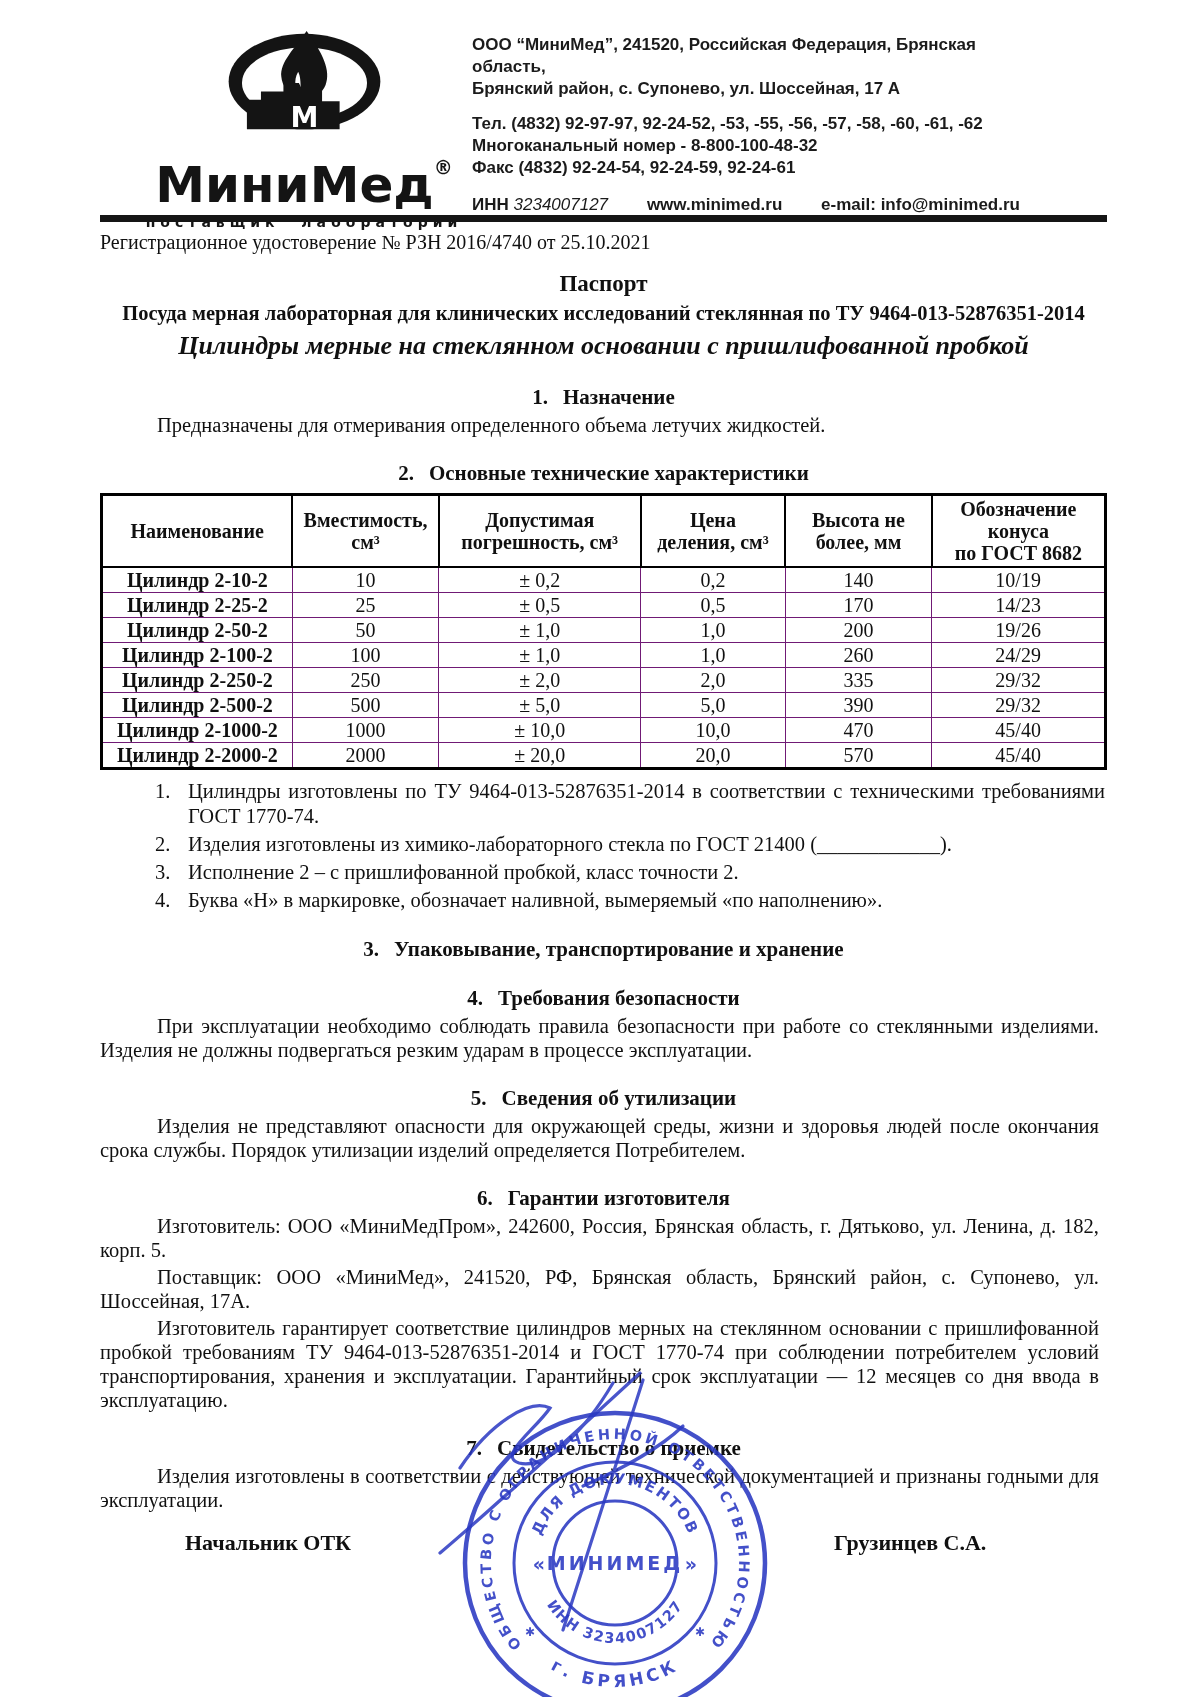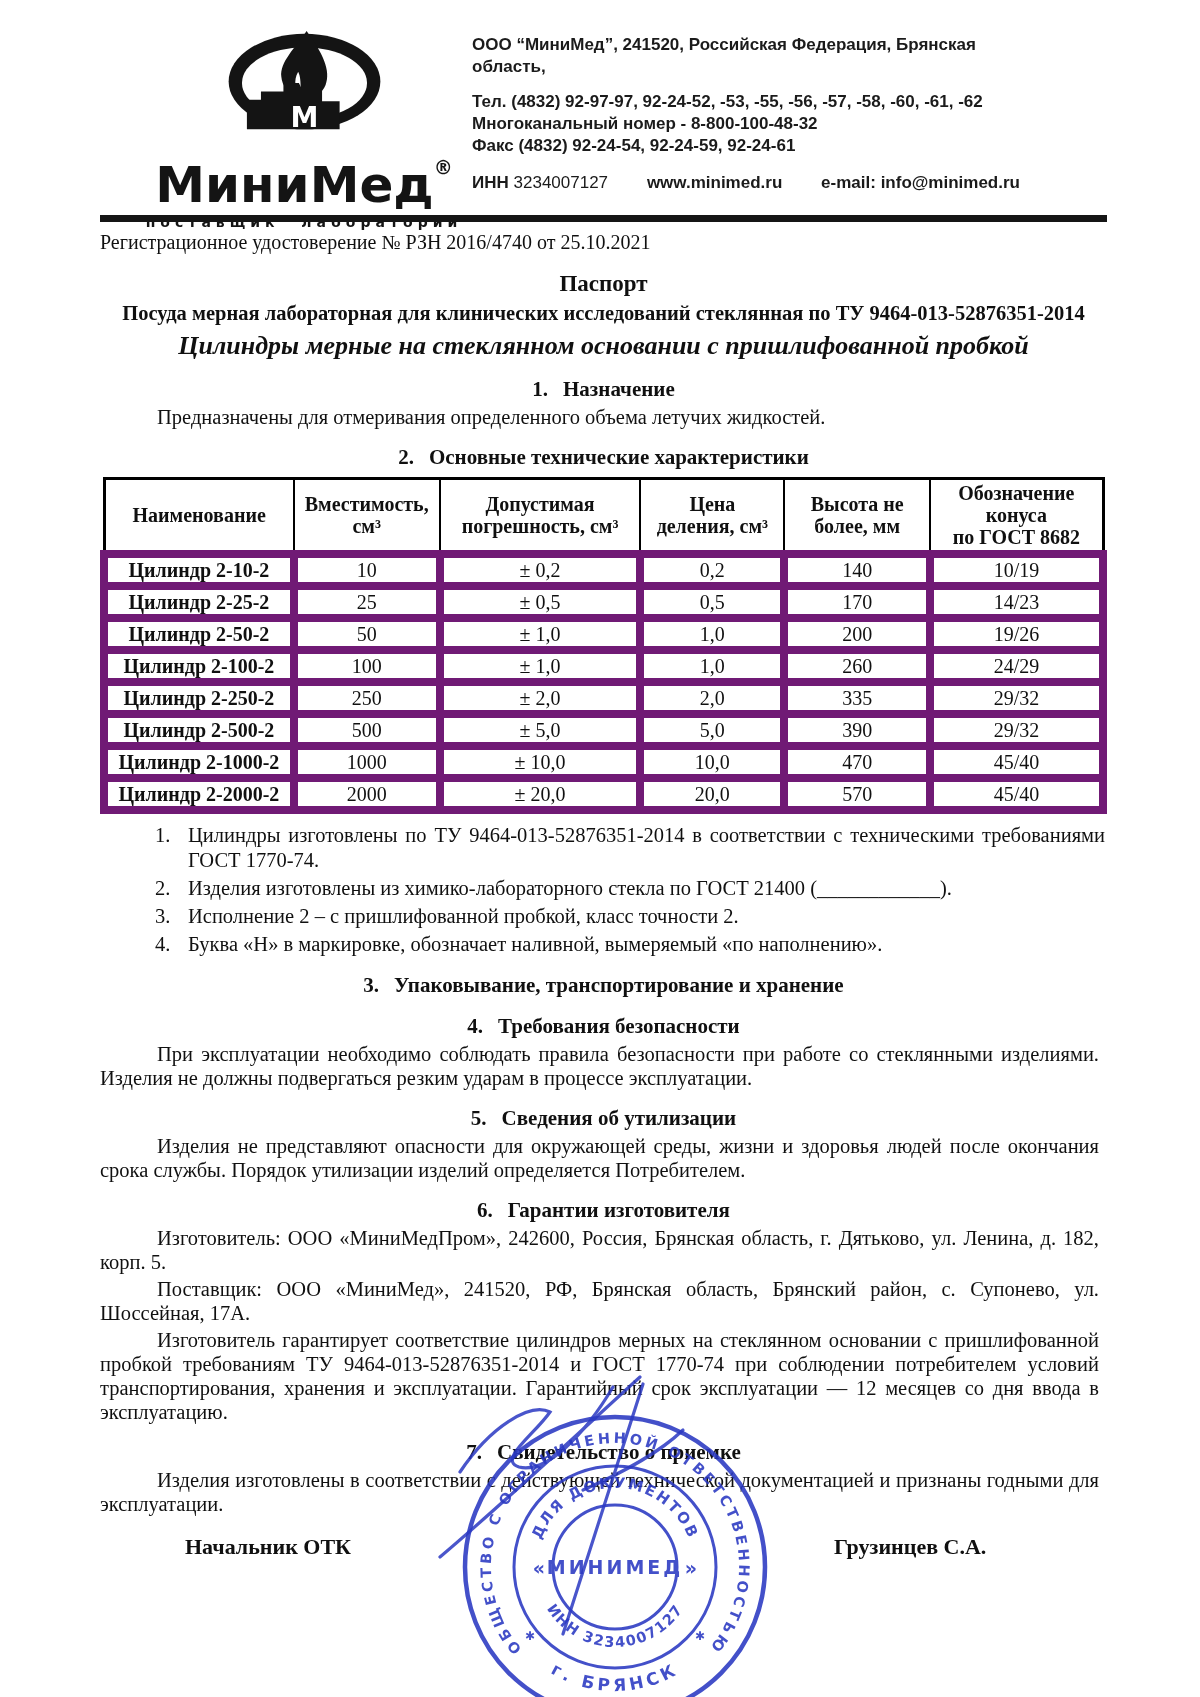--- a/index.html
+++ b/index.html
@@ -20,39 +20,39 @@
     margin-top:4px;font-family:"DejaVu Sans","Liberation Sans",sans-serif;font-weight:700;
     font-size:14px;letter-spacing:5px;word-spacing:12px;color:#141414;white-space:nowrap;
   }
   .contact{
     position:absolute;left:472px;top:34px;width:548px;
     font-family:"Liberation Sans","DejaVu Sans",sans-serif;font-weight:bold;
     font-size:17px;line-height:22px;color:#1b1b1b;
   }
   .contact .block-gap{height:13px;}
   .contact-bottom{display:flex;justify-content:space-between;margin-top:15px;align-items:baseline;}
-  .inn-value{font-weight:normal;}
+  .inn-value{font-weight:normal;font-style:italic;}
   .divider{position:absolute;left:100px;right:93px;top:215px;height:7px;background:#151515;}
   
   .content{position:absolute;left:100px;top:228px;width:1007px;}
   .reg-line{font-size:20px;margin-top:3px;}
   .doc-title{text-align:center;font-weight:bold;font-size:23px;margin-top:17px;}
   .doc-subtitle{text-align:center;font-weight:bold;font-size:20.5px;margin-top:5px;}
   .product-title{text-align:center;font-weight:bold;font-style:italic;font-size:26px;margin-top:6px;}
-  .sec-head{text-align:center;font-weight:bold;font-size:21px;margin-top:16px;}
+  .sec-head{text-align:center;font-weight:bold;font-size:21px;margin-top:24px;}
   .sec-head .num{margin-right:15px;}
   .para{font-size:20.5px;line-height:24px;text-align:justify;text-indent:57px;margin:3px 8px 0 0;}
   
   table.spec{width:100%;border-collapse:collapse;margin-top:7px;border:3px solid #000;}
   table.spec th{
     border:2px solid #000;font-size:20px;line-height:22px;font-weight:bold;
     padding:2px 3px;white-space:pre-line;vertical-align:middle;text-align:center;
   }
   table.spec td{
-    border:8px solid #701a75;font-size:20px;height:24px;padding:0 4px;
+    border:1px solid #701a75;font-size:20px;height:24px;padding:0 4px;
     text-align:center;vertical-align:middle;
   }
   table.spec td.name{font-weight:bold;}
   
   .notes{margin:9px 0 0 55px;}
   .note{display:flex;font-size:20.5px;line-height:25px;margin-bottom:3px;}
   .note-num{flex:none;width:33px;}
   .note-text{text-align:justify;padding-right:2px;}
   
   .sig-area{position:relative;height:250px;margin-top:6px;}
@@ -78,20 +78,21 @@
       <path d="M163,10 C186,42 198,66 190,87 C185,100 172,106 162,104 C150,101 158,82 151,68 C143,81 150,93 146,100 C137,98 128,88 127,75 C125,54 146,35 163,10 Z" fill="#141414"></path>
       <path d="M98,96 h32 v-12 h22 l5,10 h28 v16 h25 v40 H78 v-42 h20 Z" fill="#141414"></path>
       <text x="160" y="146" font-family="DejaVu Sans, sans-serif" font-size="40" font-weight="bold" fill="#ffffff" text-anchor="middle">М</text>
     </svg>
     <div class="logo-brand"><span>МиниМед</span><span class="rmark">®</span></div>
     <div class="logo-tagline">поставщик лабораторий</div>
   </div>
 
   <div class="contact">
     <div>ООО “МиниМед”, 241520, Российская Федерация, Брянская область,</div>
+    <div>Брянский район, с. Супонево, ул. Шоссейная, 17 А</div>
     <div class="block-gap"></div>
     <div>Тел. (4832) 92-97-97, 92-24-52, -53, -55, -56, -57, -58, -60, -61, -62</div>
     <div>Многоканальный номер - 8-800-100-48-32</div>
     <div>Факс (4832) 92-24-54, 92-24-59, 92-24-61</div>
     <div class="contact-bottom">
       <span><span>ИНН</span> <span class="inn-value">3234007127</span></span>
       <span>www.minimed.ru</span>
       <span>e-mail: info@minimed.ru</span>
     </div>
   </div>

